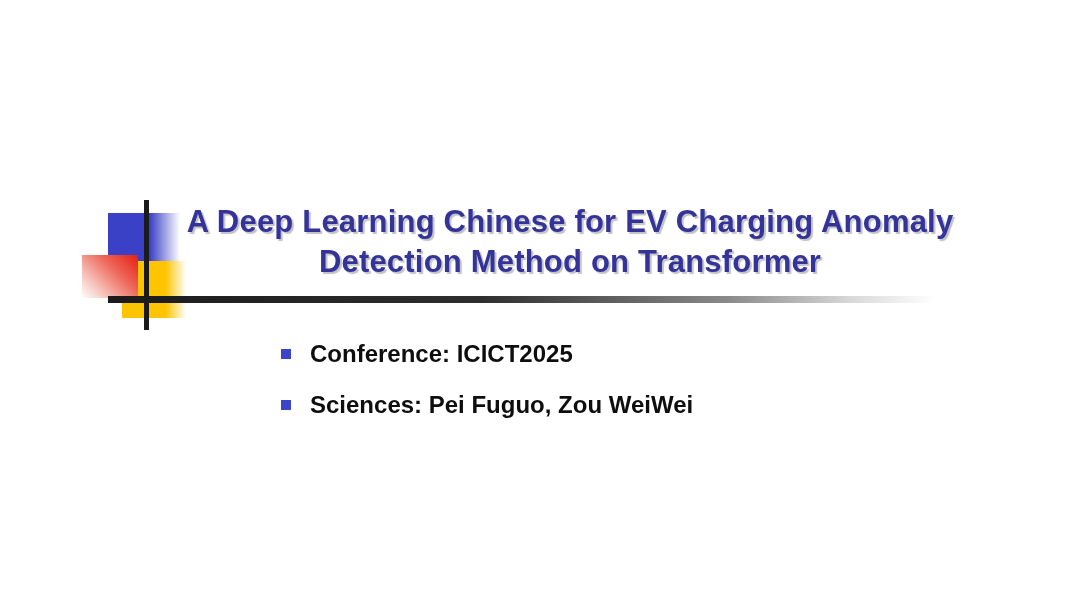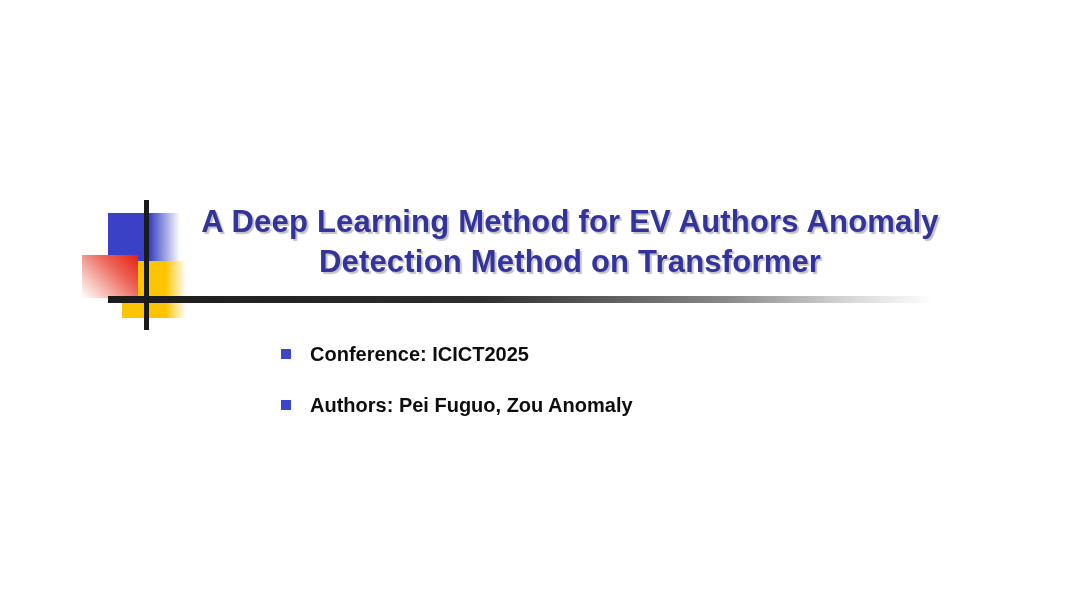--- a/index.html
+++ b/index.html
@@ -87,47 +87,47 @@
     gap: 19px;
     height: 26px;
     margin-bottom: 25px;
   }
   .bullet-square {
     flex: 0 0 auto;
     width: 10px; height: 10px;
     background: var(--bullet-marker);
   }
   .bullet-text {
-    font-size: 20px;
+    font-size: 24px;
     font-weight: bold;
     color: var(--text);
     line-height: 26px;
     white-space: nowrap;
   }
 </style>
 </head>
 <body>
 
 <div class="slide">
 
   <div class="deco deco-blue"></div>
   <div class="deco deco-yellow"></div>
   <div class="deco deco-red"></div>
   <div class="deco v-line"></div>
   <div class="deco h-line"></div>
 
   <div class="title-block">
-    <div class="title-line">A Deep Learning Method for EV Authors Anomaly</div>
+    <div class="title-line">A Deep Learning Chinese for EV Charging Anomaly</div>
     <div class="title-line">Detection Method on Transformer</div>
   </div>
 
   <ul class="bullet-list">
     <li class="bullet-item">
       <span class="bullet-square"></span>
       <span class="bullet-text">Conference: ICICT2025</span>
     </li>
     <li class="bullet-item">
       <span class="bullet-square"></span>
-      <span class="bullet-text">Authors: Pei Fuguo, Zou Anomaly</span>
+      <span class="bullet-text">Sciences: Pei Fuguo, Zou WeiWei</span>
     </li>
   </ul>
 
 </div>
 
 </body></html>

